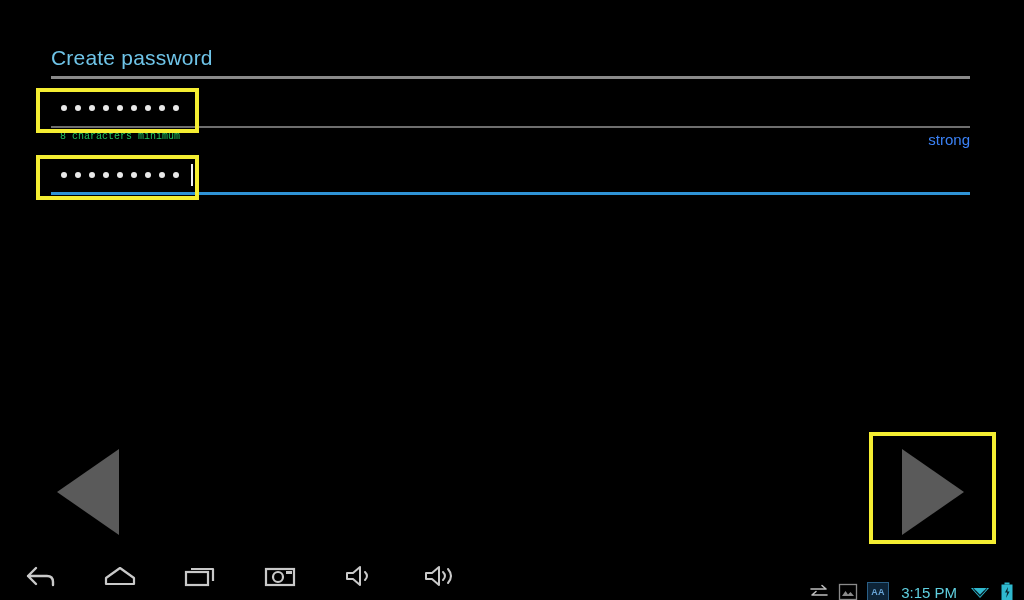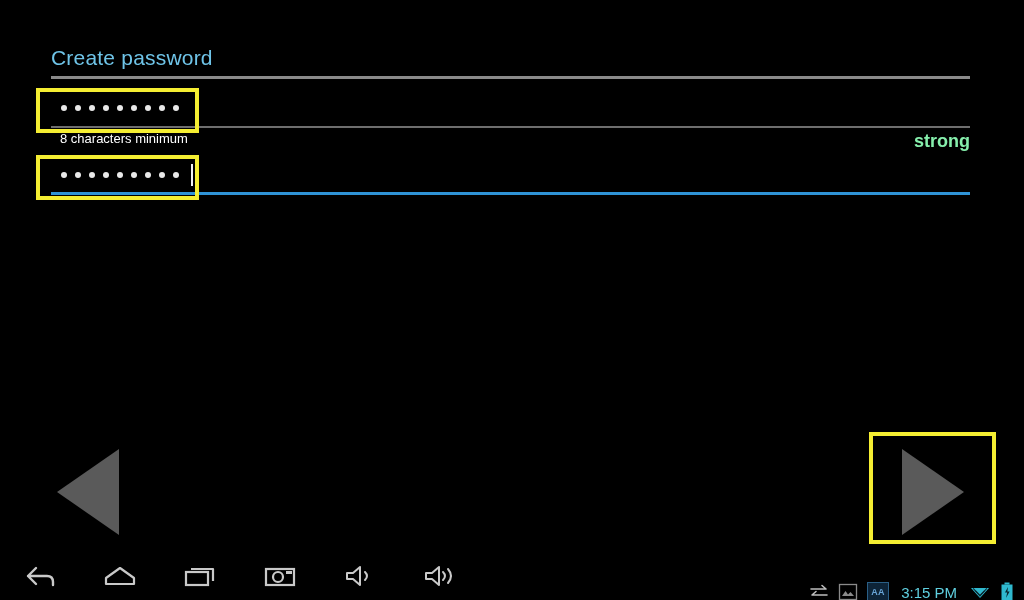--- a/index.html
+++ b/index.html
@@ -76,27 +76,28 @@
   .field-underline.focused { background:#2f93d6; height:3px; }
 
   
   .hint-row {
     position:absolute;
     left:51px; top:131px;
     width:919px; height:18px;
   }
   .hint-text {
     position:absolute; left:9px; top:0;
-    font-size:13px; color:#ffffff;
+    font-size:10px; color:#22c55e;
     white-space:nowrap;
+    font-family:Liberation Mono, monospace;
   }
   .strength-text {
     position:absolute; right:0; top:0;
-    font-size:18px; color:#86efac;
-    font-weight:bold;
+    font-size:15px; color:#3b82f6;
+    font-weight:normal;
     white-space:nowrap;
   }
 
   
   .hl {
     position:absolute;
     border:4px solid #f5ee32;
     background:transparent;
     pointer-events:none;
   }

